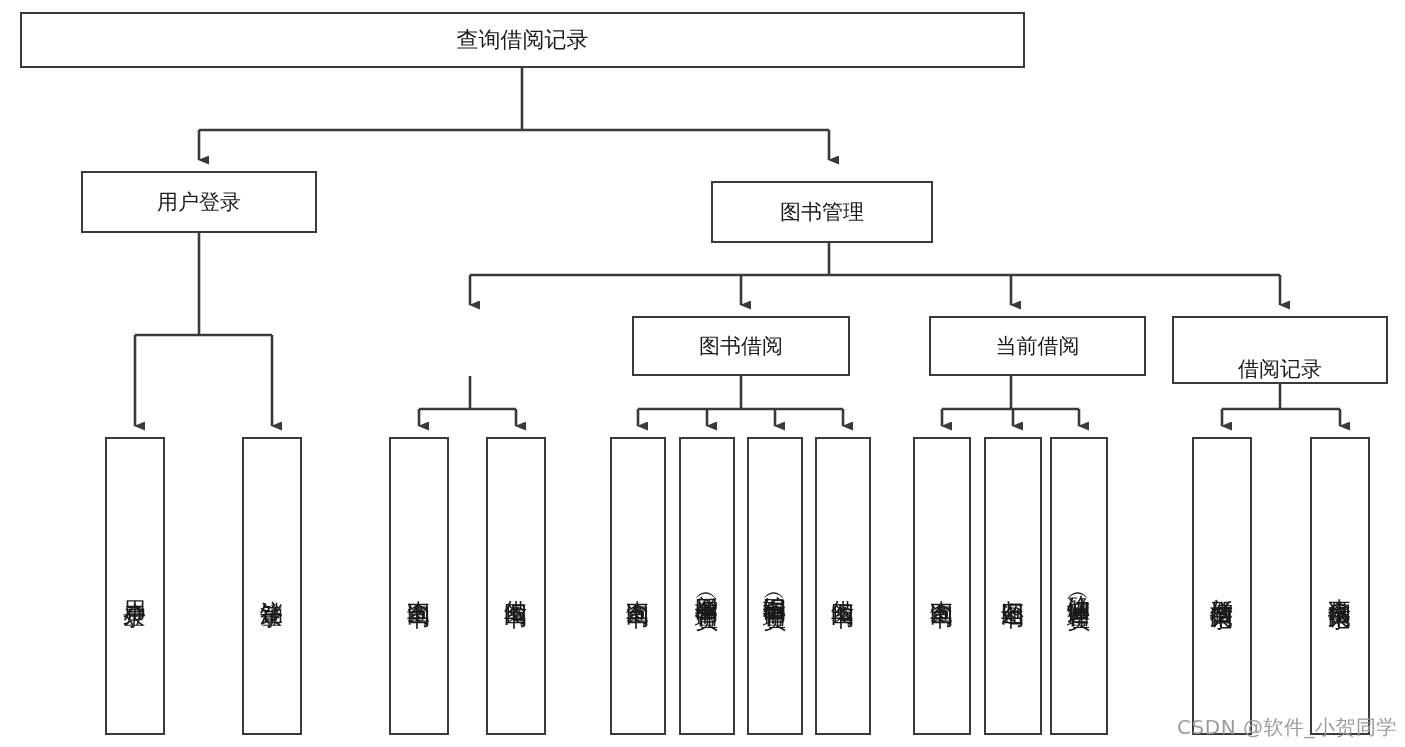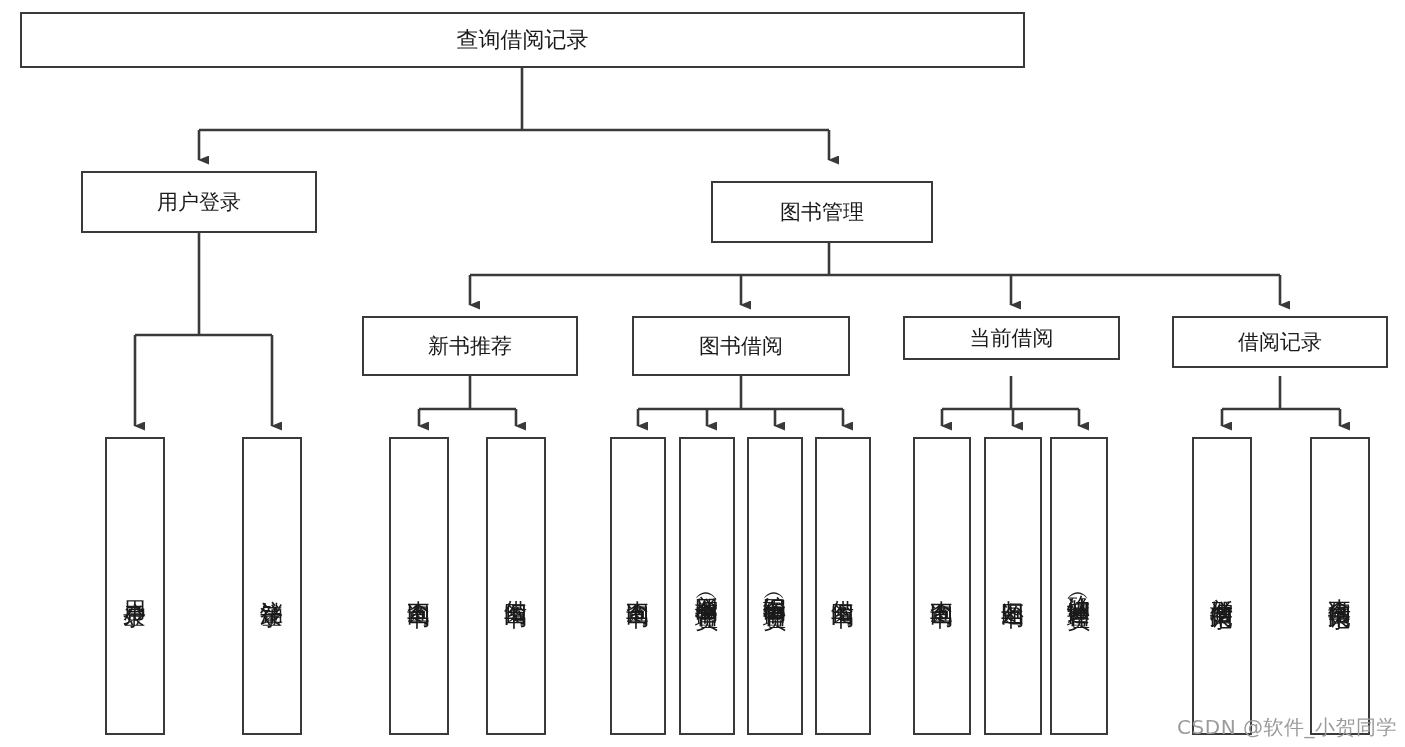--- a/index.html
+++ b/index.html
@@ -125,30 +125,27 @@
     <span class="node-label">查询借阅记录</span>
   </div>
 
   <div class="node horiz" style="left: 81px; top: 171px; width: 236px; height: 62px;">
     <span class="node-label">用户登录</span>
   </div>
   <div class="node horiz" style="left: 711px; top: 171px; width: 222px; height: 62px; margin-top: 10px;">
     <span class="node-label">图书管理</span>
   </div>
 
-  <div class="node horiz" style="left: 362px; top: 316px; width: 216px; height: 60px;">
-    <span class="node-label">新书推荐</span>
-  </div>
   <div class="node horiz" style="left: 632px; top: 316px; width: 218px; height: 60px; justify-content: center;">
     <span class="node-label">图书借阅</span>
   </div>
-  <div class="node horiz" style="left: 903px; top: 316px; width: 217px; height: 44px;">
+  <div class="node horiz" style="left: 929px; top: 316px; width: 217px; height: 60px;">
     <span class="node-label">当前借阅</span>
   </div>
-  <div class="node horiz" style="left: 1172px; top: 316px; width: 216px; height: 52px;">
+  <div class="node horiz" style="left: 1172px; top: 316px; width: 216px; height: 68px; align-items: flex-end;">
     <span class="node-label">借阅记录</span>
   </div>
 
   <div class="node vert" style="left: 105px; top: 437px; width: 60px; height: 298px;">
     <span class="node-label">用户登录</span>
   </div>
   <div class="node vert" style="left: 242px; top: 437px; width: 60px; height: 298px;">
     <span class="node-label">注销登录</span>
   </div>
   <div class="node vert" style="left: 389px; top: 437px; width: 60px; height: 298px;">

